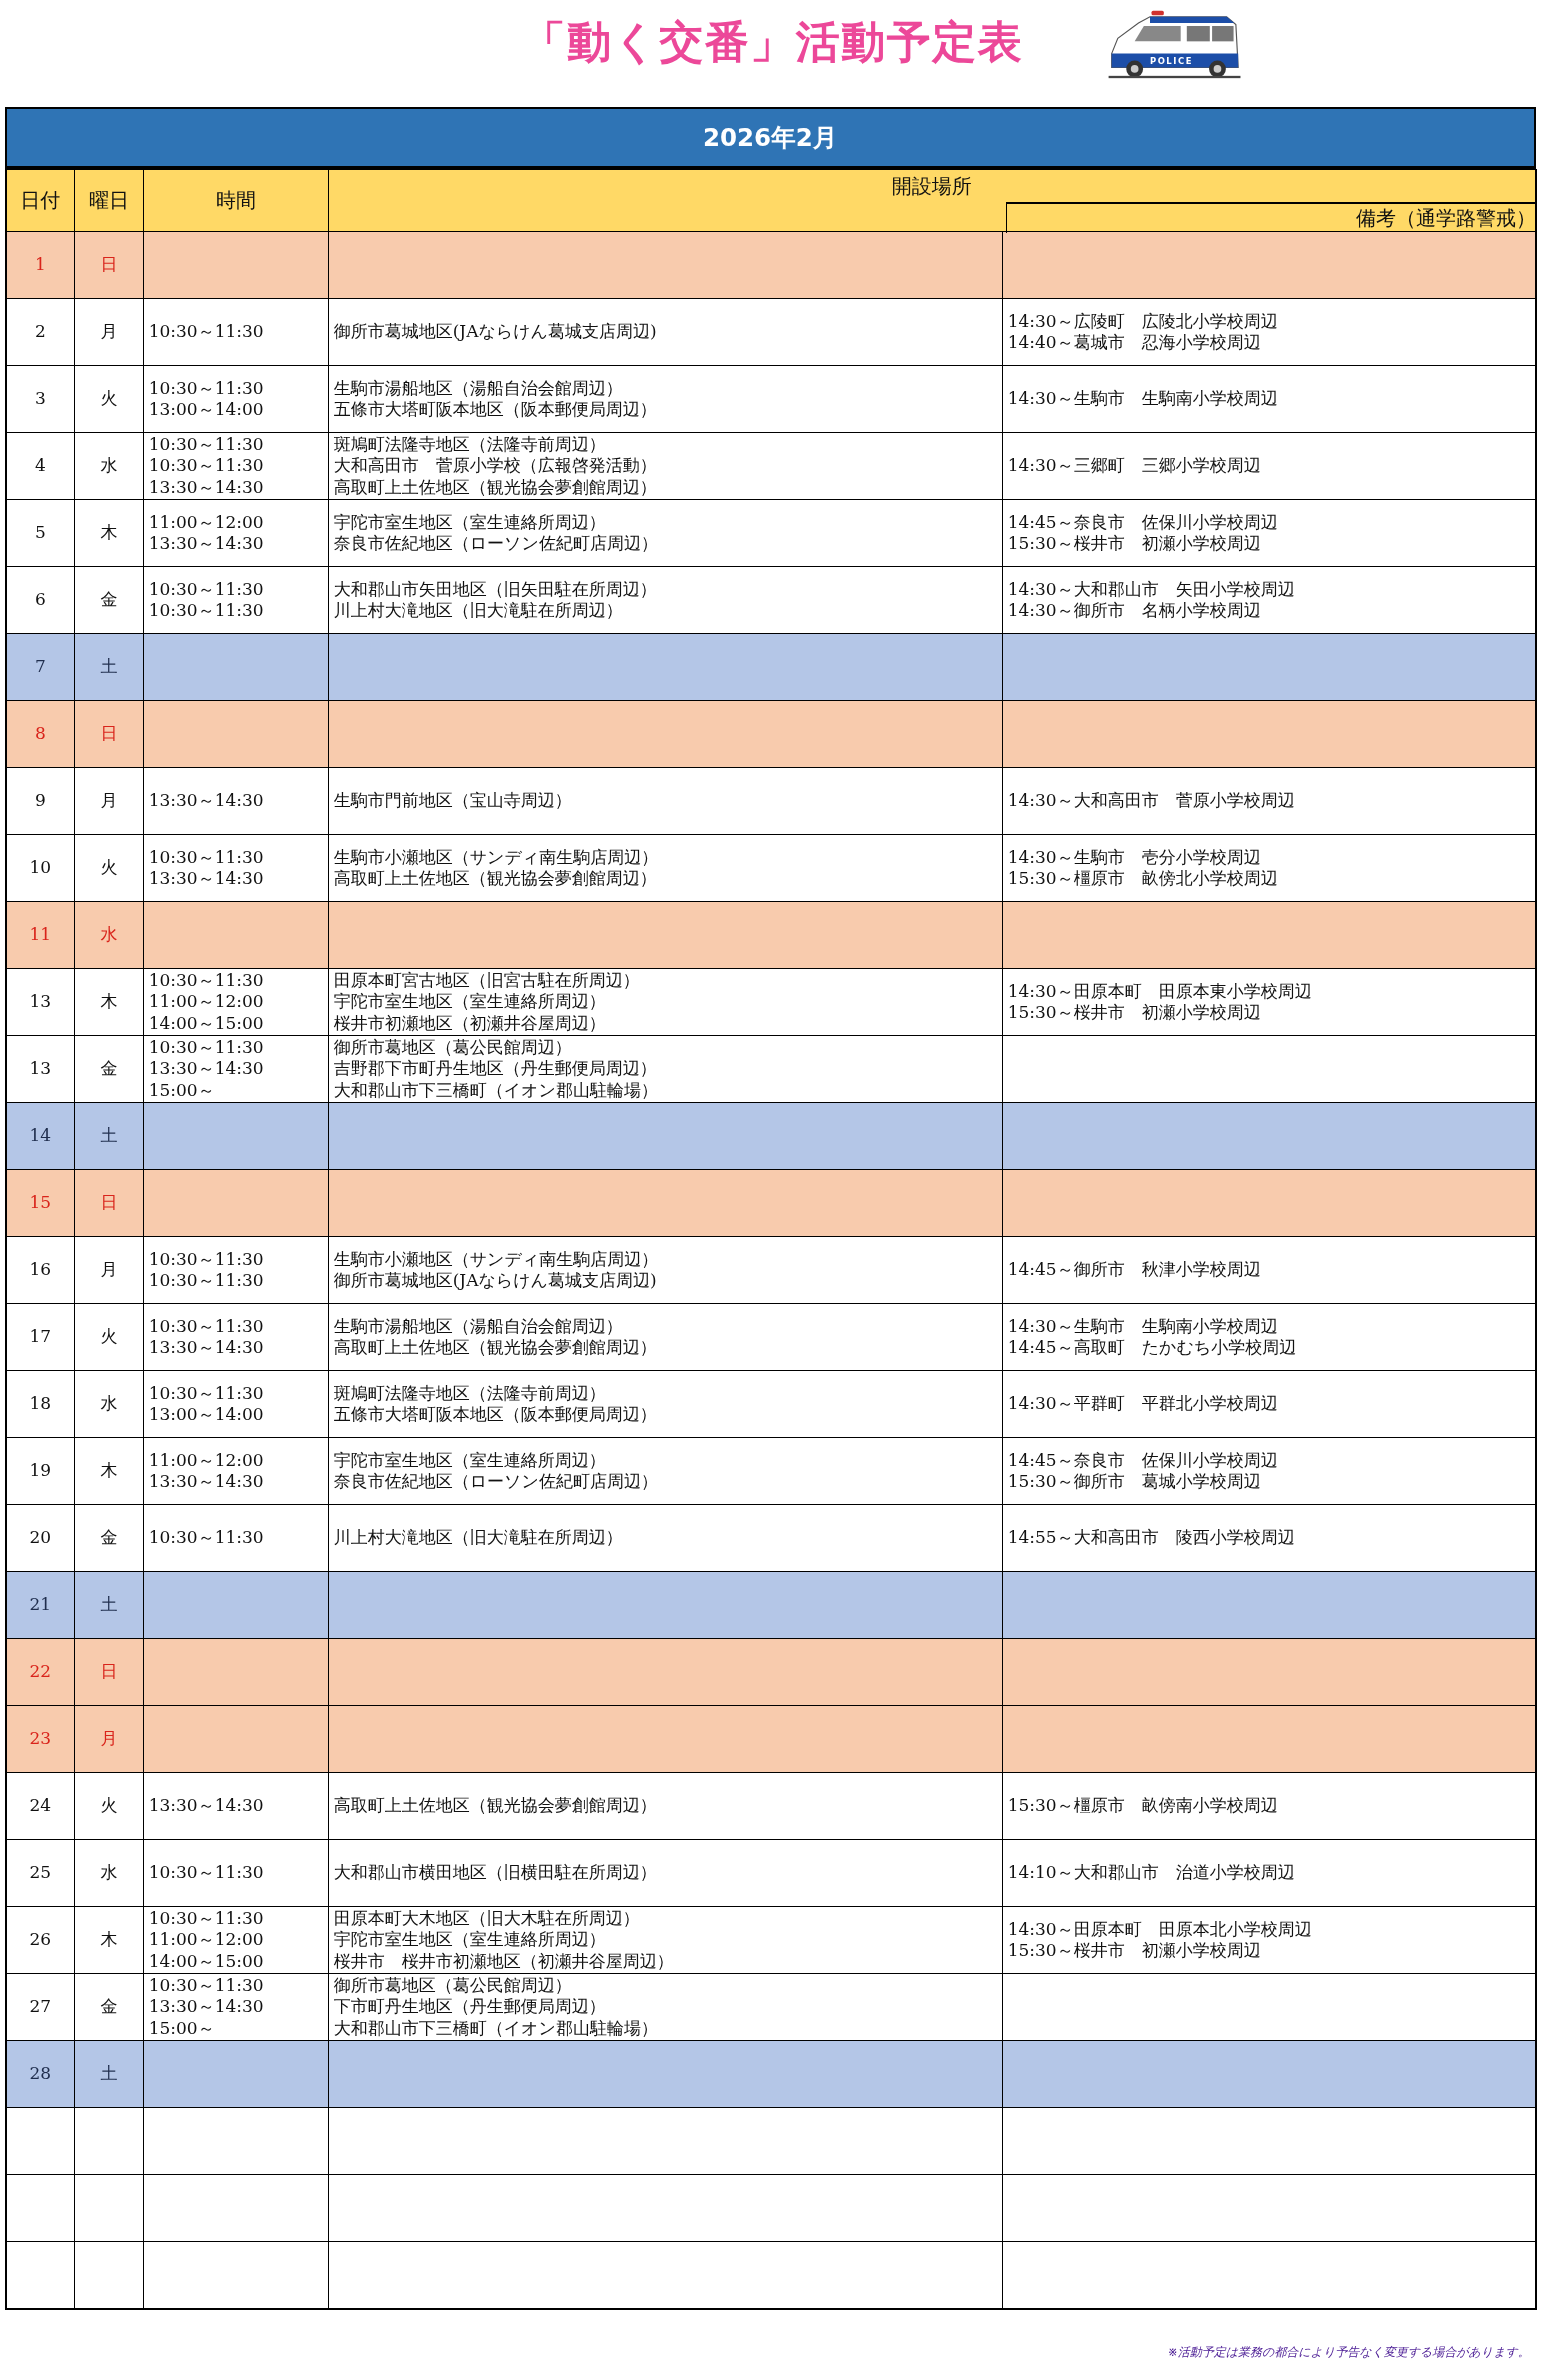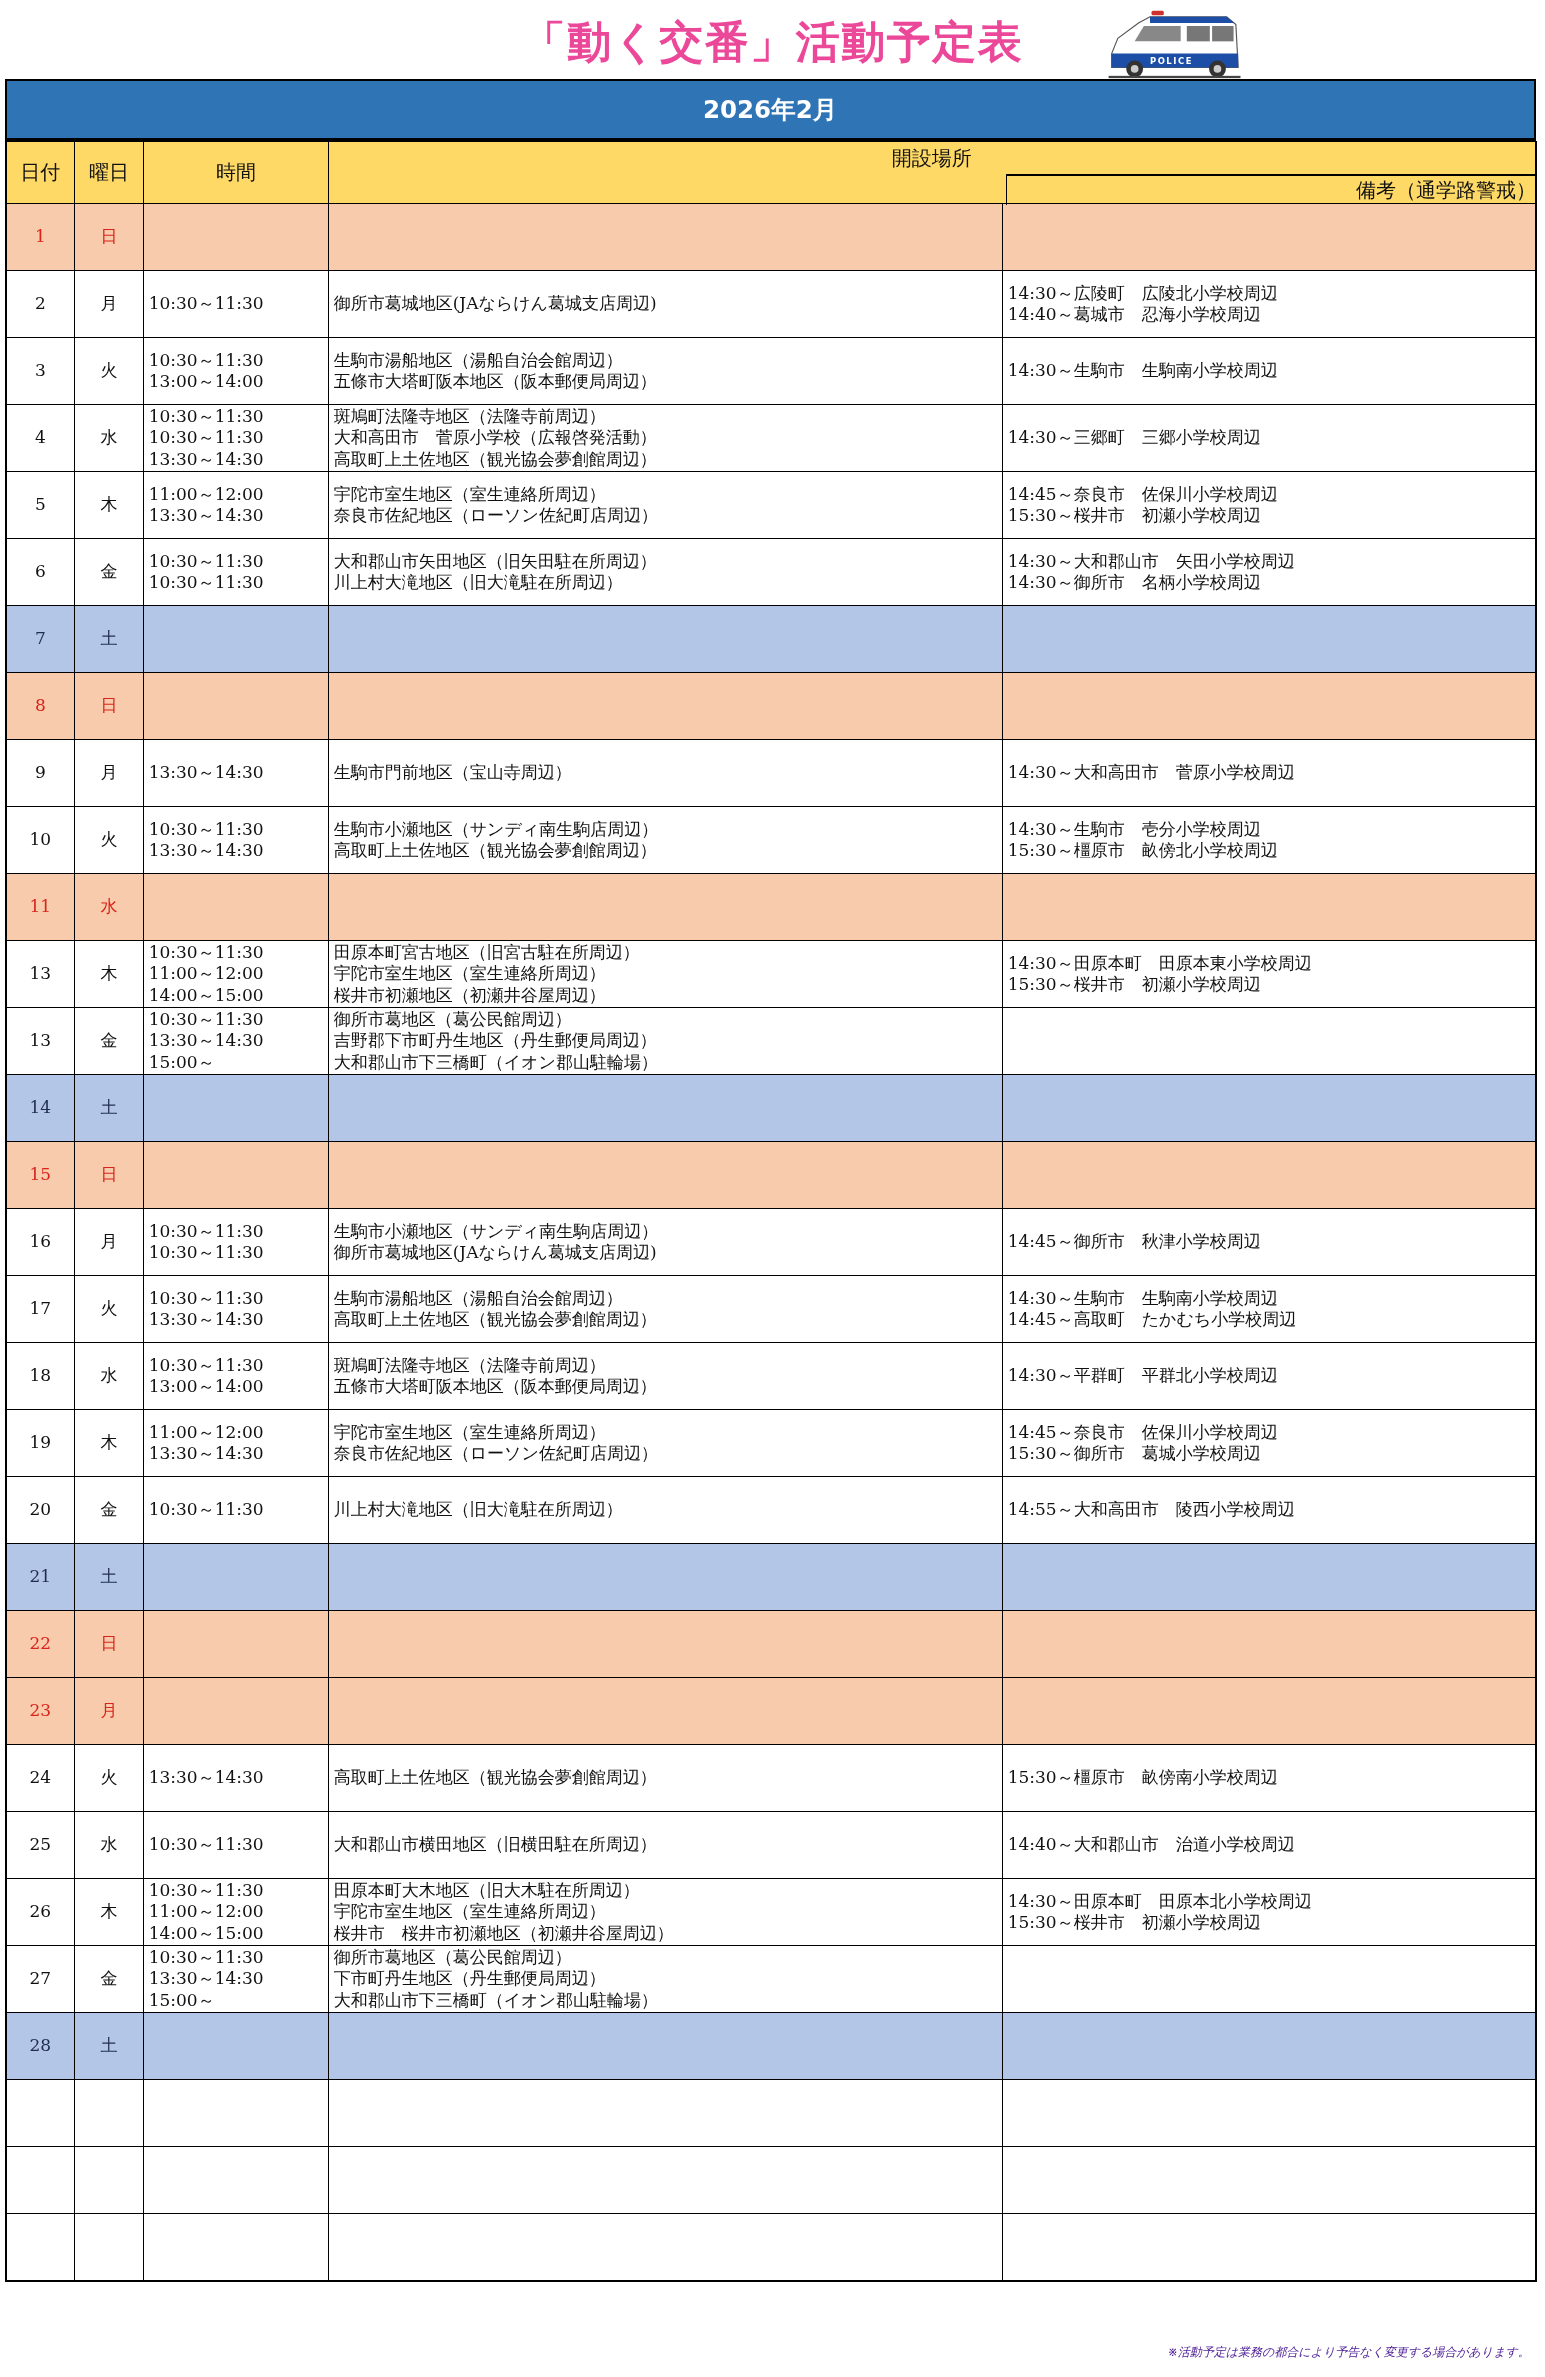--- a/index.html
+++ b/index.html
@@ -5,21 +5,21 @@
   html, body { margin:0; padding:0; background:#ffffff; }
   body { width:1545px; height:2377px; position:relative; overflow:hidden;
          font-family:"DejaVu Serif","Liberation Serif",serif; color:#111; }
   .title { position:absolute; left:0; width:1545px; top:14px; text-align:center;
            font-family:"DejaVu Sans","Liberation Sans",sans-serif; font-weight:bold;
            font-size:44px; letter-spacing:1.5px; line-height:55px; color:#ec4899; }
   .van { position:absolute; left:1104px; top:6.1px; width:138px; height:73px; }
   .sheet { position:absolute; left:4.6px; top:79px; width:1531px; }
   .month-band { height:57px; background:#2f74b5; border:2.3px solid #000; border-bottom:3.1px solid #000;
                 color:#fff; font-family:"DejaVu Sans","Liberation Sans",sans-serif; font-weight:bold;
-                font-size:24.5px; line-height:57px; text-align:center; box-sizing:content-box; }
+                font-size:24.5px; line-height:57px; text-align:center; box-sizing:content-box;margin-top:28px; }
   table { border-collapse:collapse; width:1531px; table-layout:fixed;padding-left:32px; }
   td, th { border:1.5px solid #000; padding:0; vertical-align:middle; }
   table { border:2.3px solid #000; border-top:none; }
   th { background:#ffd966; font-weight:normal; font-size:20px; height:61px; position:relative; }
   th.loc { vertical-align:top; }
   th.loc .loc-label { position:absolute; left:0; width:667px; top:3.1px; text-align:center; }
   th.loc .note-label { position:absolute; right:-1.5px; top:32px; width:529px; height:29px; border-top:2.3px solid #000; border-left:1.5px solid #000;
                        text-align:right; line-height:29px; }
   tr.row td { height:66px; font-size:17px; line-height:21.5px; }
   td.day, td.dow { text-align:center; font-size:20px; }
@@ -276,21 +276,21 @@
           <td class="dow">火</td>
           <td class="time">13:30～14:30</td>
           <td class="loc">高取町上土佐地区（観光協会夢創館周辺）</td>
           <td class="note">15:30～橿原市　畝傍南小学校周辺</td>
         </tr>
         <tr class="row">
           <td class="day">25</td>
           <td class="dow">水</td>
           <td class="time">10:30～11:30</td>
           <td class="loc">大和郡山市横田地区（旧横田駐在所周辺）</td>
-          <td class="note">14:40～大和郡山市　治道小学校周辺</td>
+          <td class="note">14:10～大和郡山市　治道小学校周辺</td>
         </tr>
         <tr class="row">
           <td class="day">26</td>
           <td class="dow">木</td>
           <td class="time">10:30～11:30
 11:00～12:00
 14:00～15:00</td>
           <td class="loc">田原本町大木地区（旧大木駐在所周辺）
 宇陀市室生地区（室生連絡所周辺）
 桜井市　桜井市初瀬地区（初瀬井谷屋周辺）</td>

